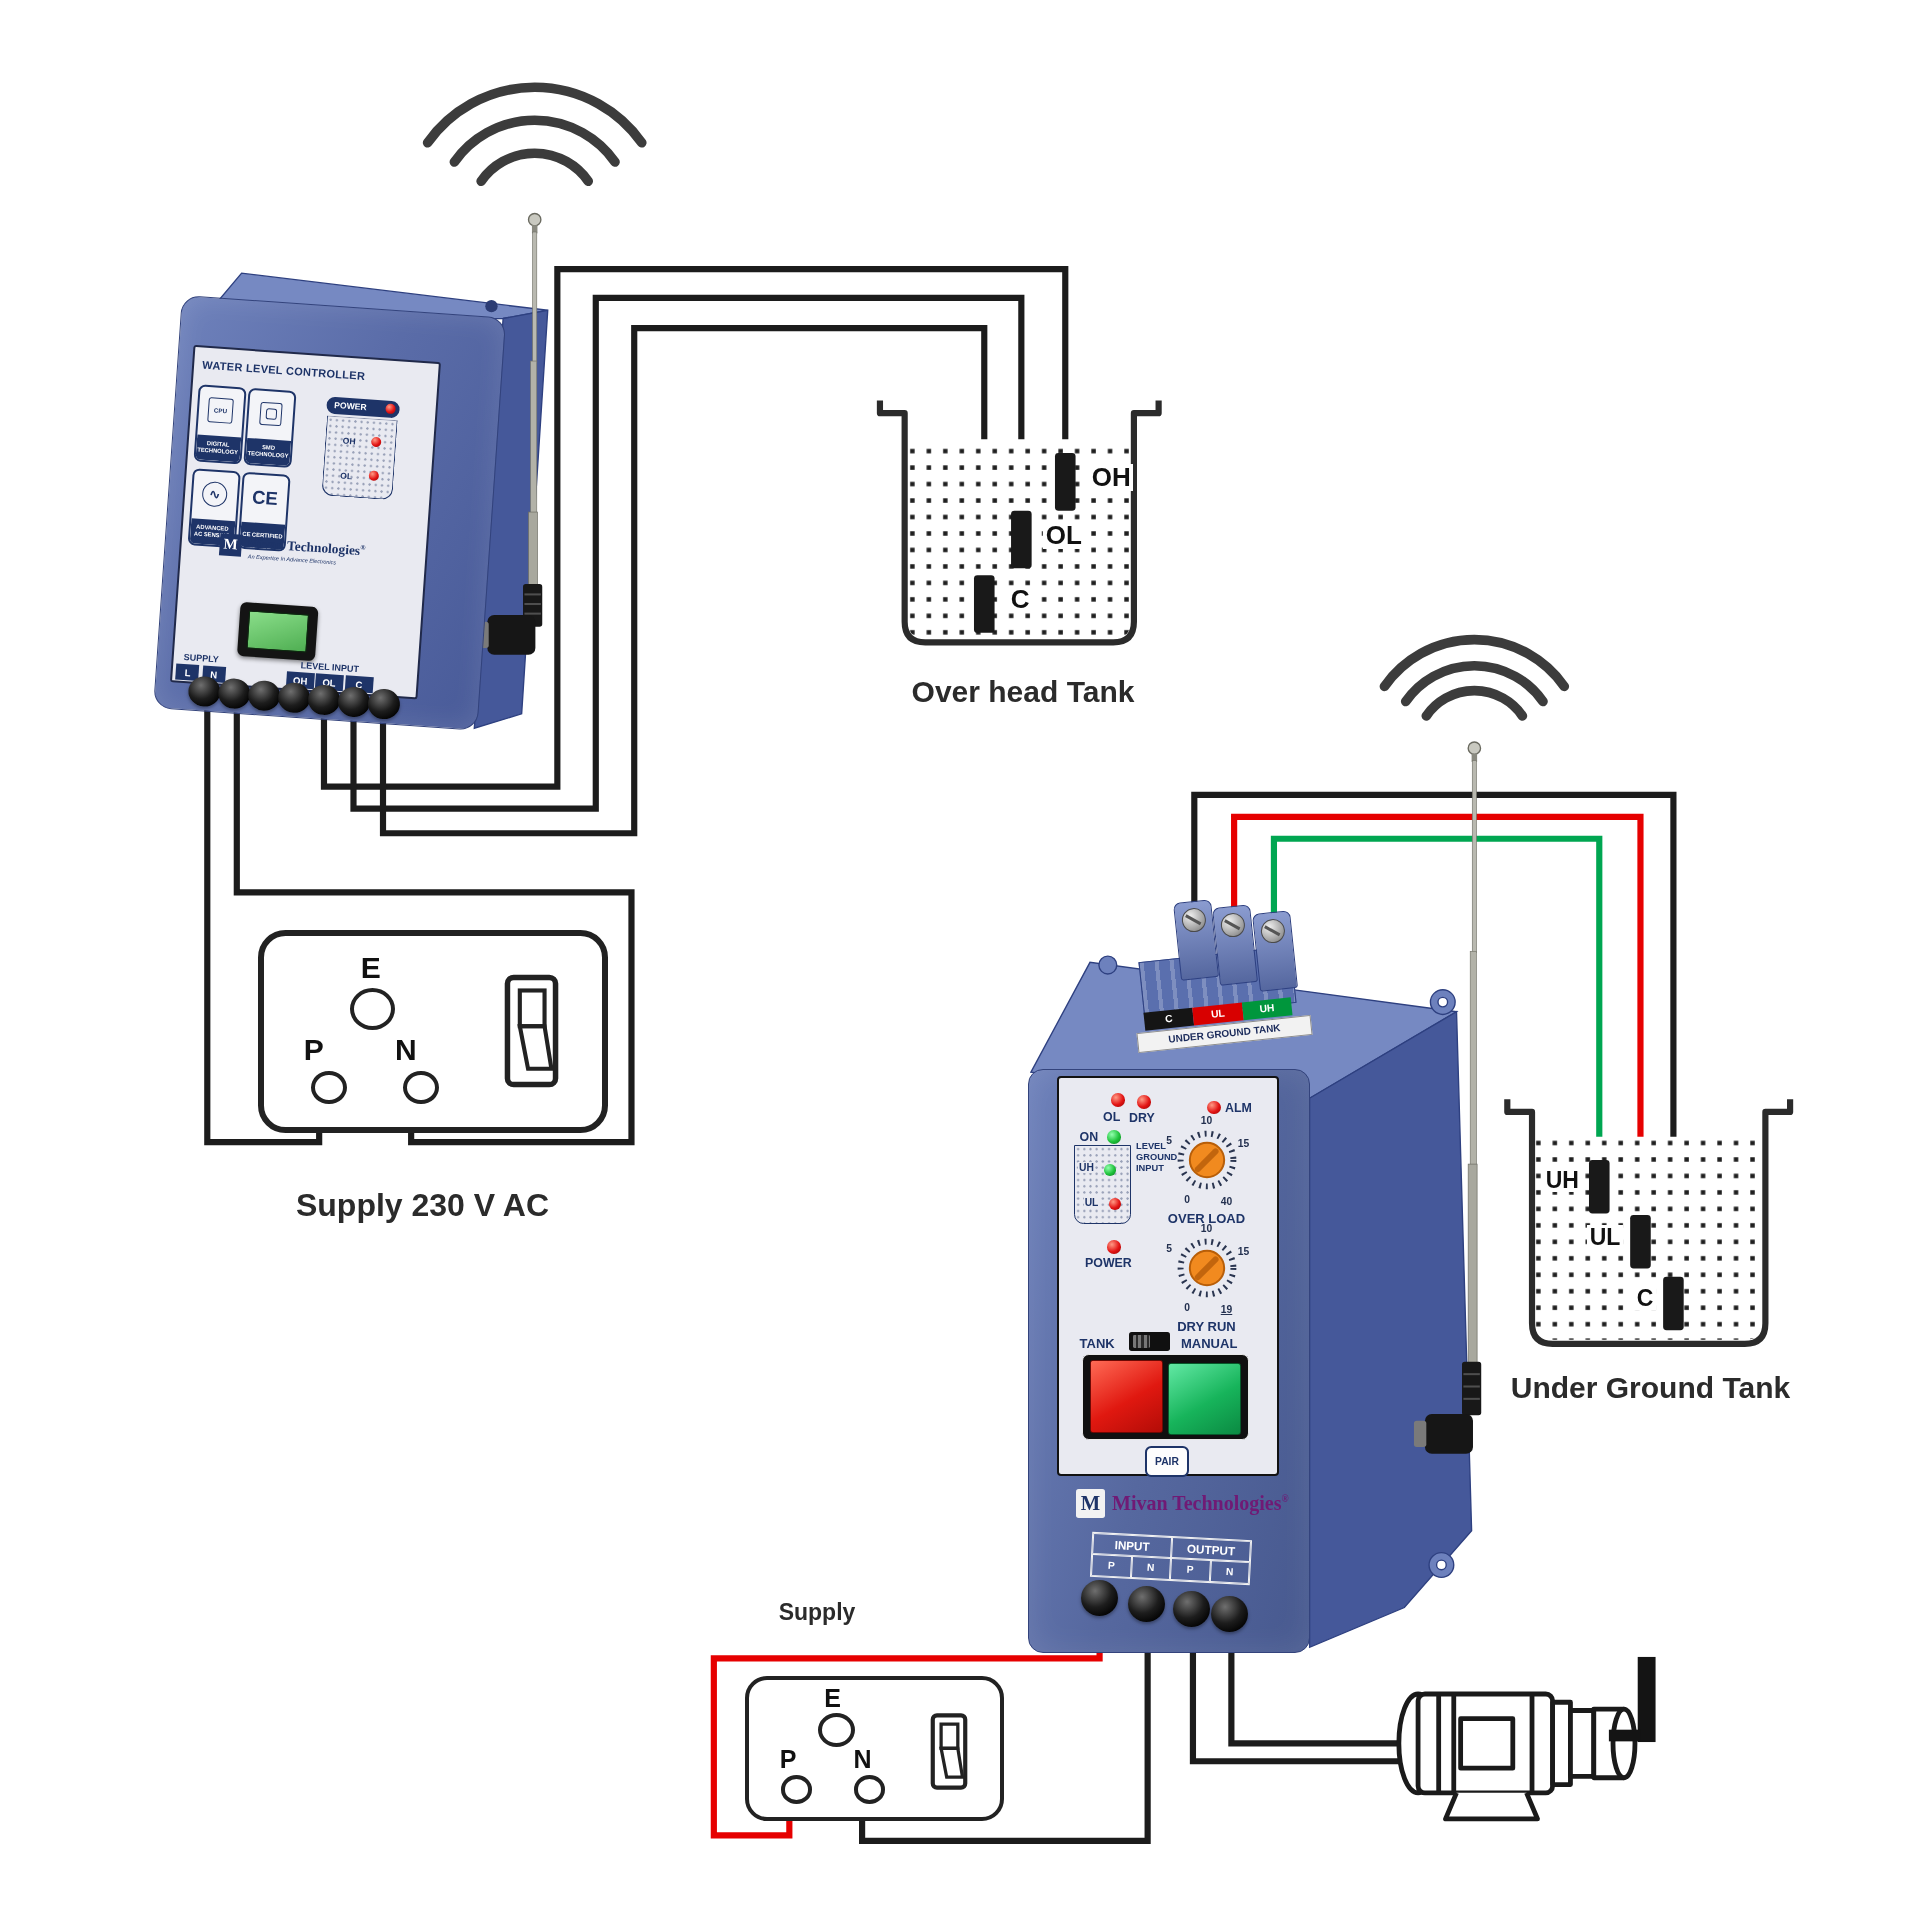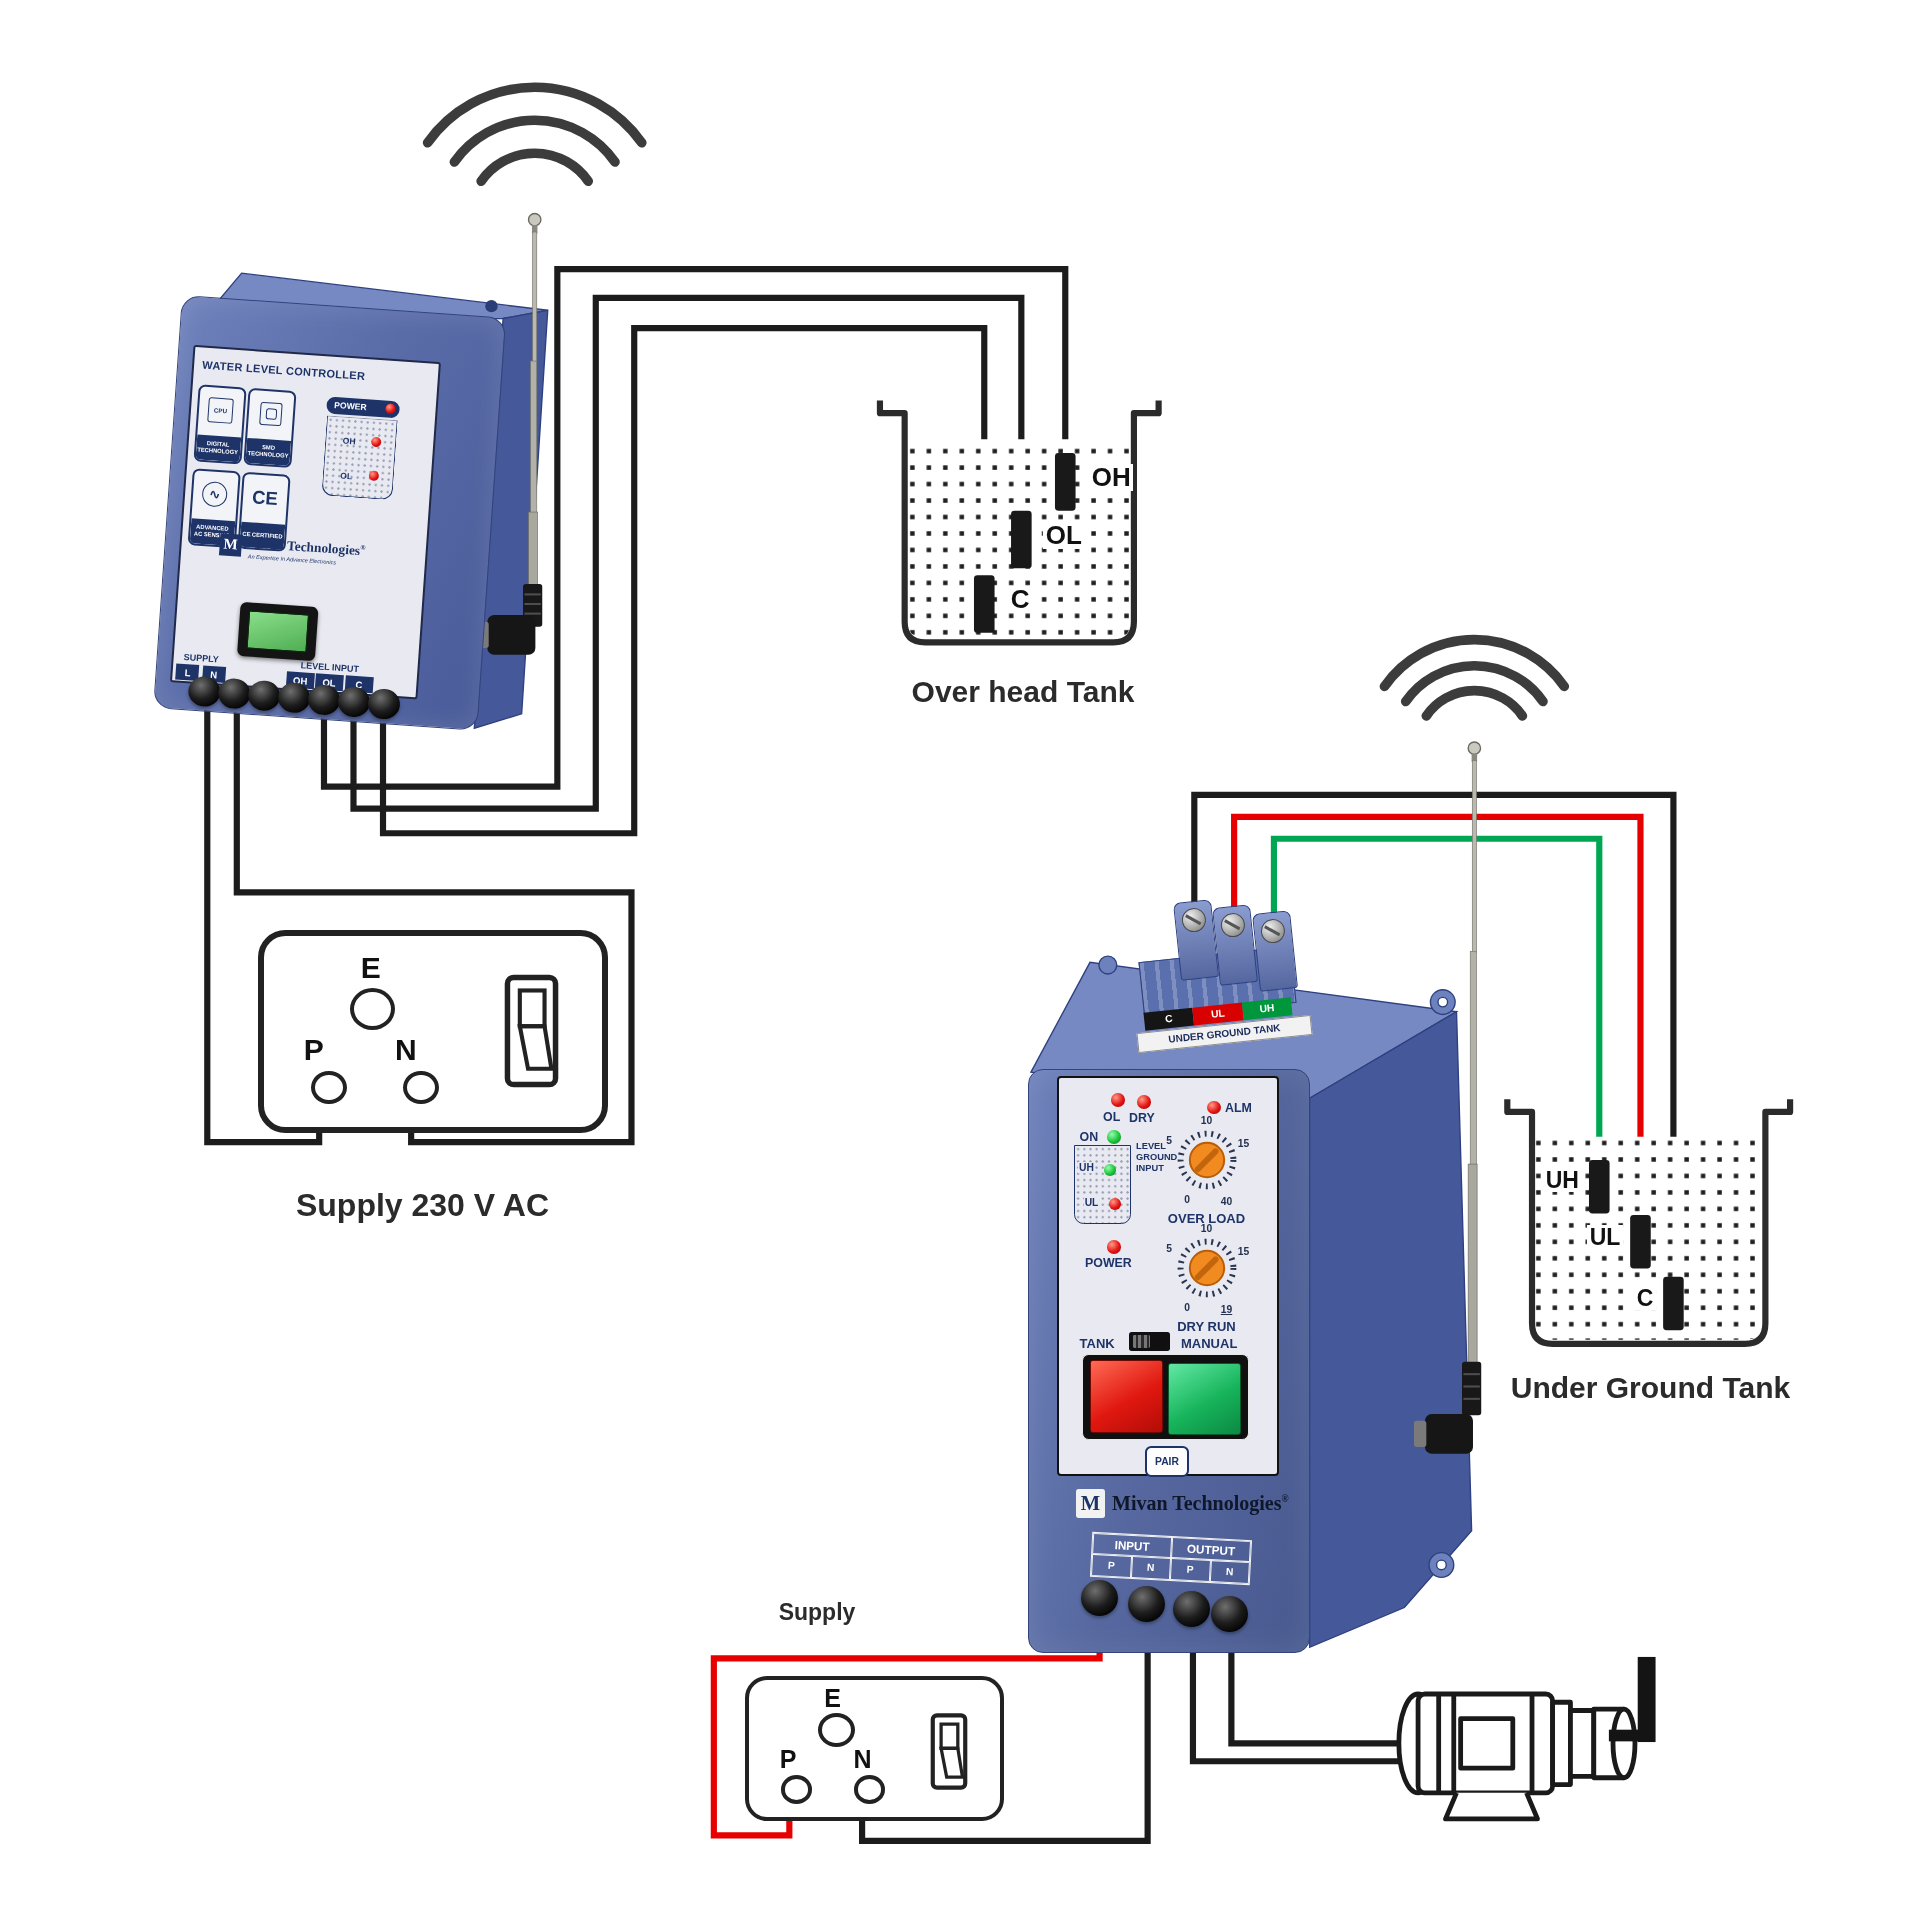--- a/index.html
+++ b/index.html
@@ -348,21 +348,21 @@
       </div>
       <div id="btn-pair">
           <span>PAIR</span>
         </div>
     </div>
 
     <div class="abs" style="left:48px;top:419px;width:206px;height:34px;">
       <div id="c2-logo-mark" class="abs" style="left:0;top:1.4px;width:29px;height:29px;background:#f2f2f2;color:#1e3468;font-size:20.6px;border-radius:2.7px;">
           <span>M</span>
         </div>
-      <span class="abs" style="left:36px;top:4.1px;font-family:'Liberation Serif',serif;font-weight:bold;font-size:20px;color:#0f172a;white-space:nowrap;"><span>Mivan Technologies</span><sup style="font-size:9.6px;">®</sup></span>
+      <span class="abs" style="left:36px;top:4.1px;font-family:'Liberation Serif',serif;font-weight:bold;font-size:20px;color:#701a75;white-space:nowrap;"><span>Mivan Technologies</span><sup style="font-size:9.6px;">®</sup></span>
     </div>
 
     <div id="c2-io">
       <div style="grid-column:1/3;font-size:11.7px;">INPUT</div>
       <div style="grid-column:3/5;font-size:11.7px;">OUTPUT</div>
       <div style="font-size:10.3px;">P</div>
       <div style="font-size:10.3px;">N</div>
       <div style="font-size:10.3px;">P</div>
       <div style="font-size:10.3px;">N</div>
     </div>

